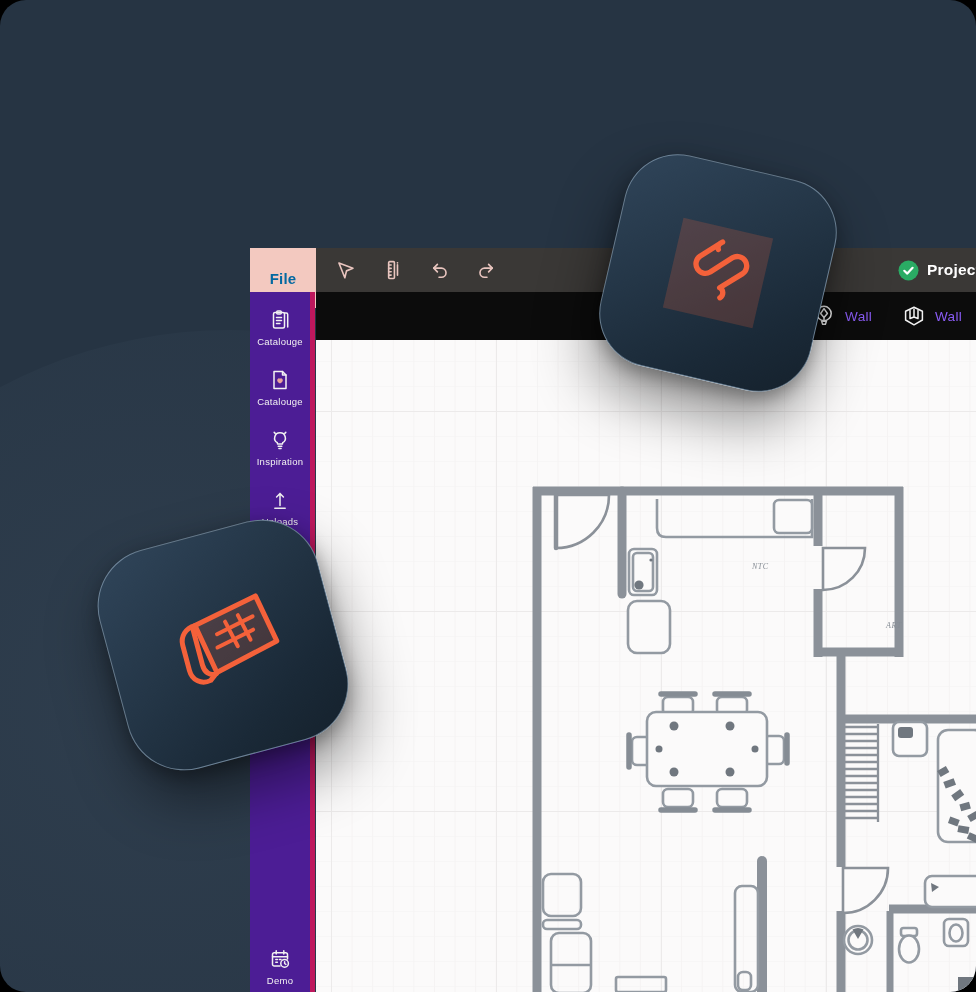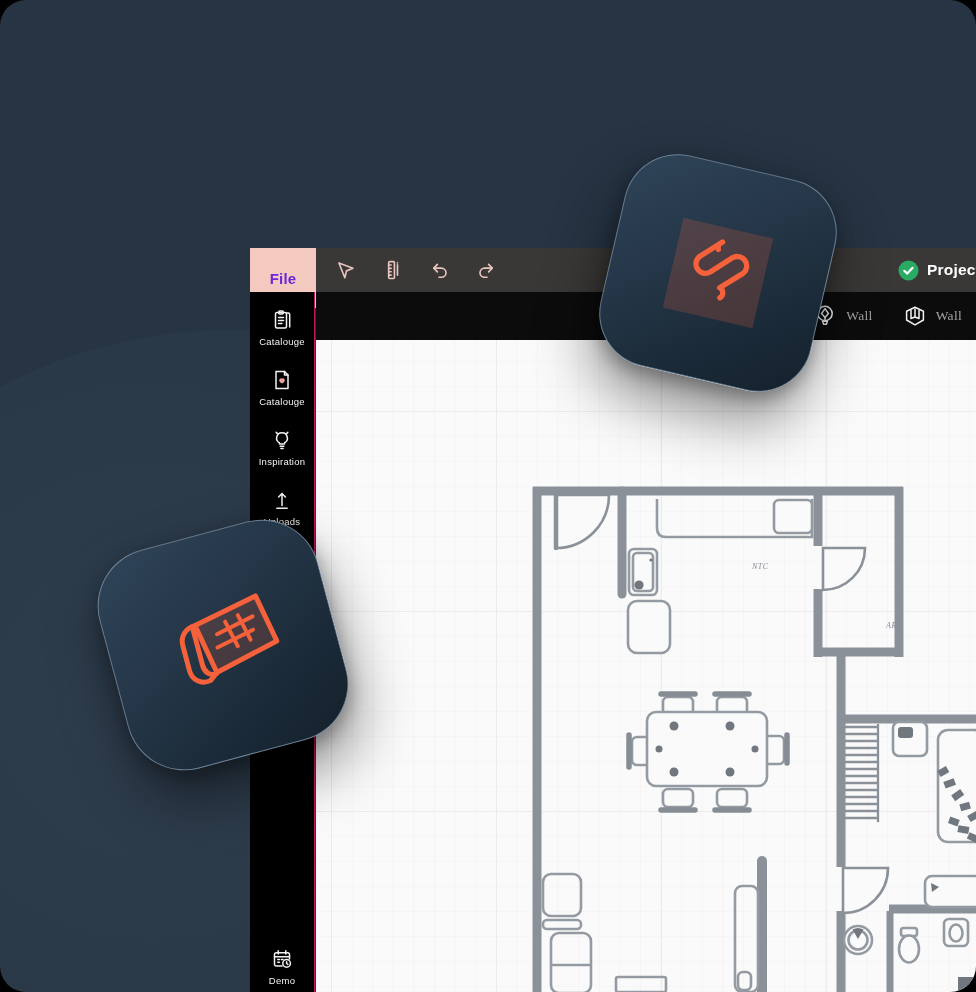--- a/index.html
+++ b/index.html
@@ -2,34 +2,34 @@
 <html><head>
 <meta charset="utf-8">
 <style>
   html,body{margin:0;padding:0;background:#000;}
   body{width:976px;height:992px;font-family:"Liberation Sans",sans-serif;-webkit-font-smoothing:antialiased;}
   .stage{position:relative;width:976px;height:992px;background:#263443;border-radius:26px;overflow:hidden;}
   .bg-swoosh{position:absolute;left:-260px;top:330px;width:980px;height:980px;border-radius:50%;
     background:radial-gradient(circle at 42% 38%,rgba(150,178,202,0.08),rgba(150,178,202,0.03) 45%,transparent 62%);}
   
   .file-tab{position:absolute;left:250px;top:248px;width:66px;height:60px;background:#f3c9c0;
-    display:flex;align-items:center;justify-content:center;font-size:15px;font-weight:700;color:#6d28d9;letter-spacing:.2px;}
+    display:flex;align-items:center;justify-content:center;font-size:15px;font-weight:700;color:#0369a1;letter-spacing:.2px;}
   .toolbar1{position:absolute;left:316px;top:248px;right:0;height:44px;background:#3a3836;
     display:flex;align-items:center;gap:24px;padding-left:18px;box-sizing:border-box;overflow:hidden;}
   .tb-icon{width:23px;height:23px;flex:0 0 auto;display:block;cursor:pointer;}
   .tb-icon svg{display:block;width:100%;height:100%;stroke:#e9c5bf;fill:none;stroke-width:1.7;stroke-linecap:round;stroke-linejoin:round;}
   .project{position:absolute;right:-5px;top:0;height:44px;display:flex;align-items:center;gap:8px;cursor:pointer;}
   .project-label{color:#fff;font-weight:700;font-size:15.5px;letter-spacing:.2px;}
   .toolbar2{position:absolute;left:316px;top:292px;right:0;height:48px;background:#0c0c0c;
     display:flex;align-items:center;justify-content:flex-end;gap:30px;padding-right:14px;box-sizing:border-box;}
   .tool-btn{display:flex;align-items:center;gap:9px;cursor:pointer;}
   .tool-btn svg{width:24px;height:24px;stroke:#f2f2f2;fill:none;stroke-width:1.5;stroke-linecap:round;stroke-linejoin:round;}
-  .tool-btn .lbl{color:#a3a3a3;font-size:13.5px;font-weight:500;letter-spacing:.3px;font-family:Liberation Serif, serif;}
-  
-  .sidebar{position:absolute;left:250px;top:292px;width:65px;bottom:0;background:#000000;border-right:1px solid #be185d;
+  .tool-btn .lbl{color:#8b5cf6;font-size:13.5px;font-weight:500;letter-spacing:.3px;}
+  
+  .sidebar{position:absolute;left:250px;top:292px;width:65px;bottom:0;background:#4c1d95;border-right:5px solid #be185d;
     display:flex;flex-direction:column;align-items:center;box-sizing:border-box;padding-top:16px;}
   .side-item{display:flex;flex-direction:column;align-items:center;gap:4px;margin-bottom:21px;cursor:pointer;}
   .side-item svg{width:24px;height:24px;stroke:#f2f2f2;fill:none;stroke-width:1.5;stroke-linecap:round;stroke-linejoin:round;}
   .side-item .lbl{color:#f2f2f2;font-size:9.5px;font-weight:500;letter-spacing:.25px;}
   .side-spacer{flex:1;}
   .side-bottom{margin-bottom:6px;}
   
   .canvas{position:absolute;left:316px;top:340px;right:0;bottom:0;background:#fbfafa;
     background-image:
       linear-gradient(90deg,#eceaea 1px,transparent 1px),

